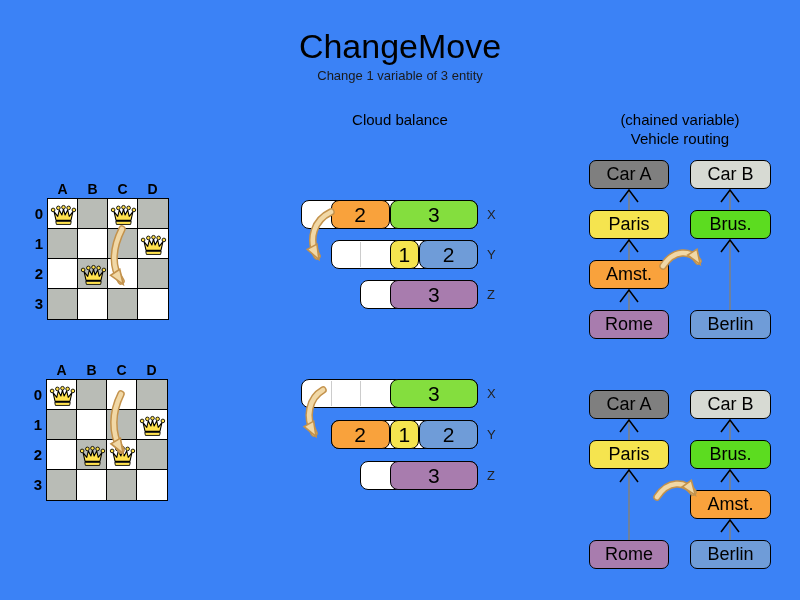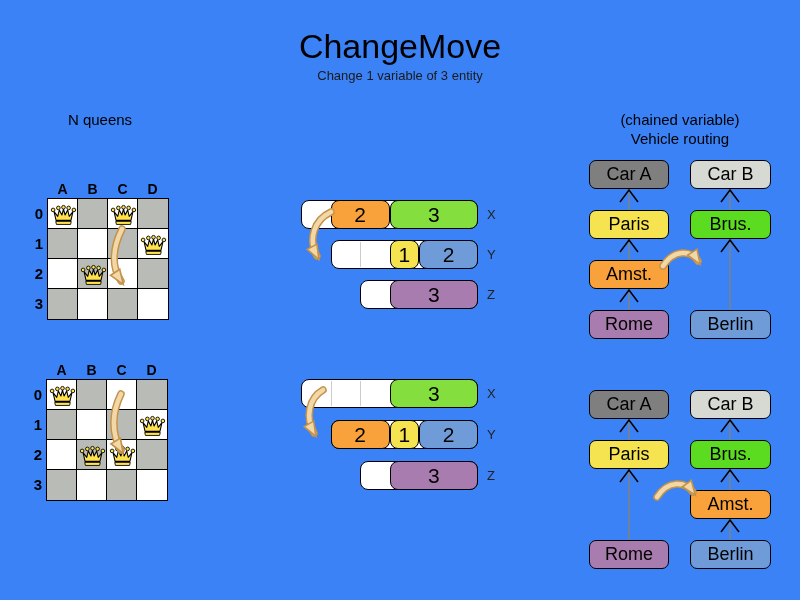--- a/index.html
+++ b/index.html
@@ -49,21 +49,21 @@
       <path d="M8.5 26.5 L31.5 26.5 L30.5 31 L9.5 31 Z" fill="#FFE14D" stroke="#000" stroke-width="1.3"></path>
     </symbol>
   </defs>
 </svg>
 
 <div class="canvas">
 
   <div class="title">ChangeMove</div>
   <div class="subtitle">Change 1 variable of 3 entity</div>
 
-  <div class="colhead" style="left:20px;top:110px;width:160px">N queens</div>
+  <div class="colhead" style="left:310px;top:110px;width:180px">Cloud balance</div>
   <div class="colhead" style="left:560px;top:110px;width:240px">
     <div>(chained variable)</div>
     <div>Vehicle routing</div>
   </div>
 
   <div class="bhead" style="left:51px;top:181px">A</div>
   <div class="bhead" style="left:81px;top:181px">B</div>
   <div class="bhead" style="left:111px;top:181px">C</div>
   <div class="bhead" style="left:141px;top:181px">D</div>
   <div class="rhead" style="left:25px;top:205px">0</div>

